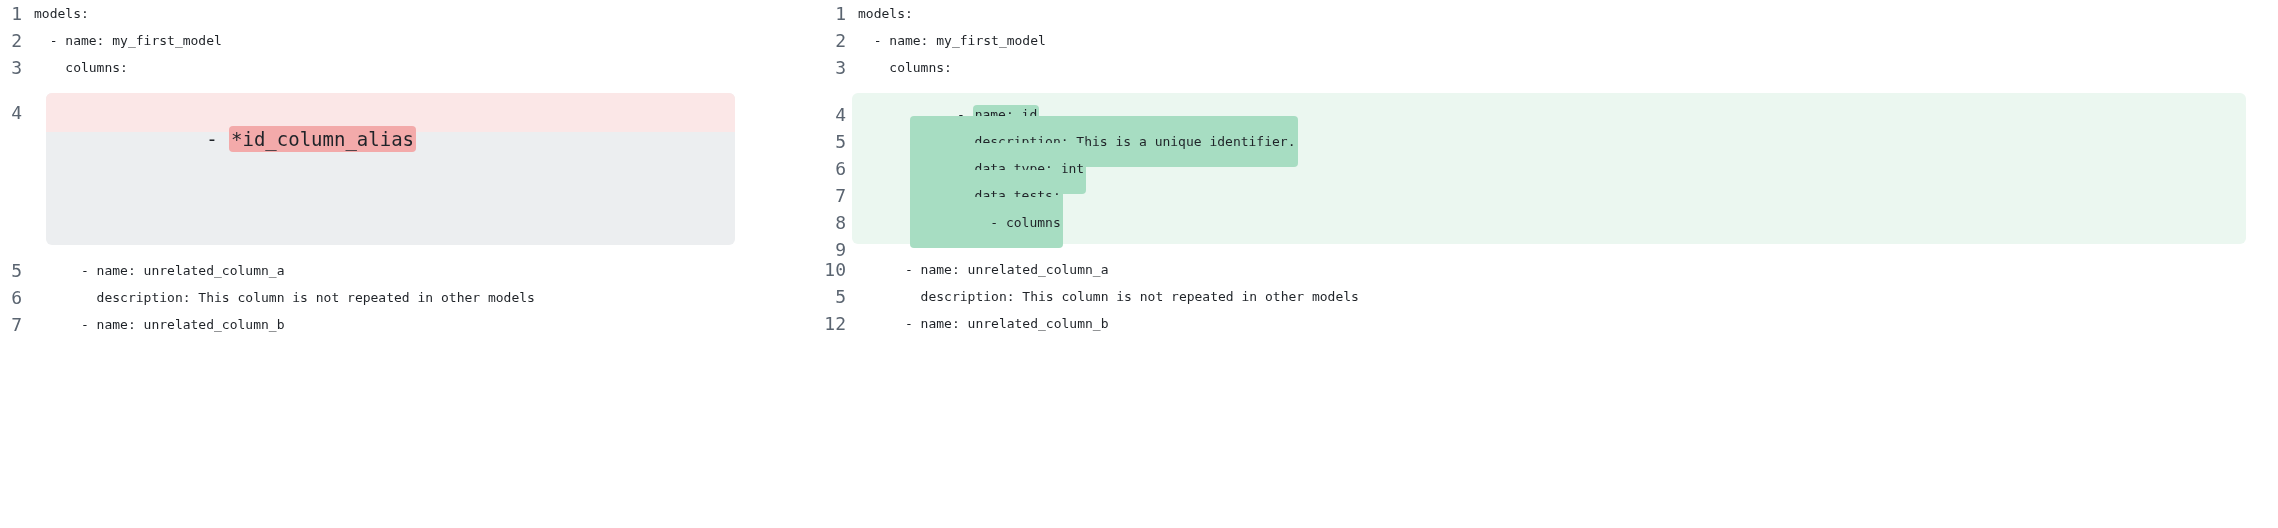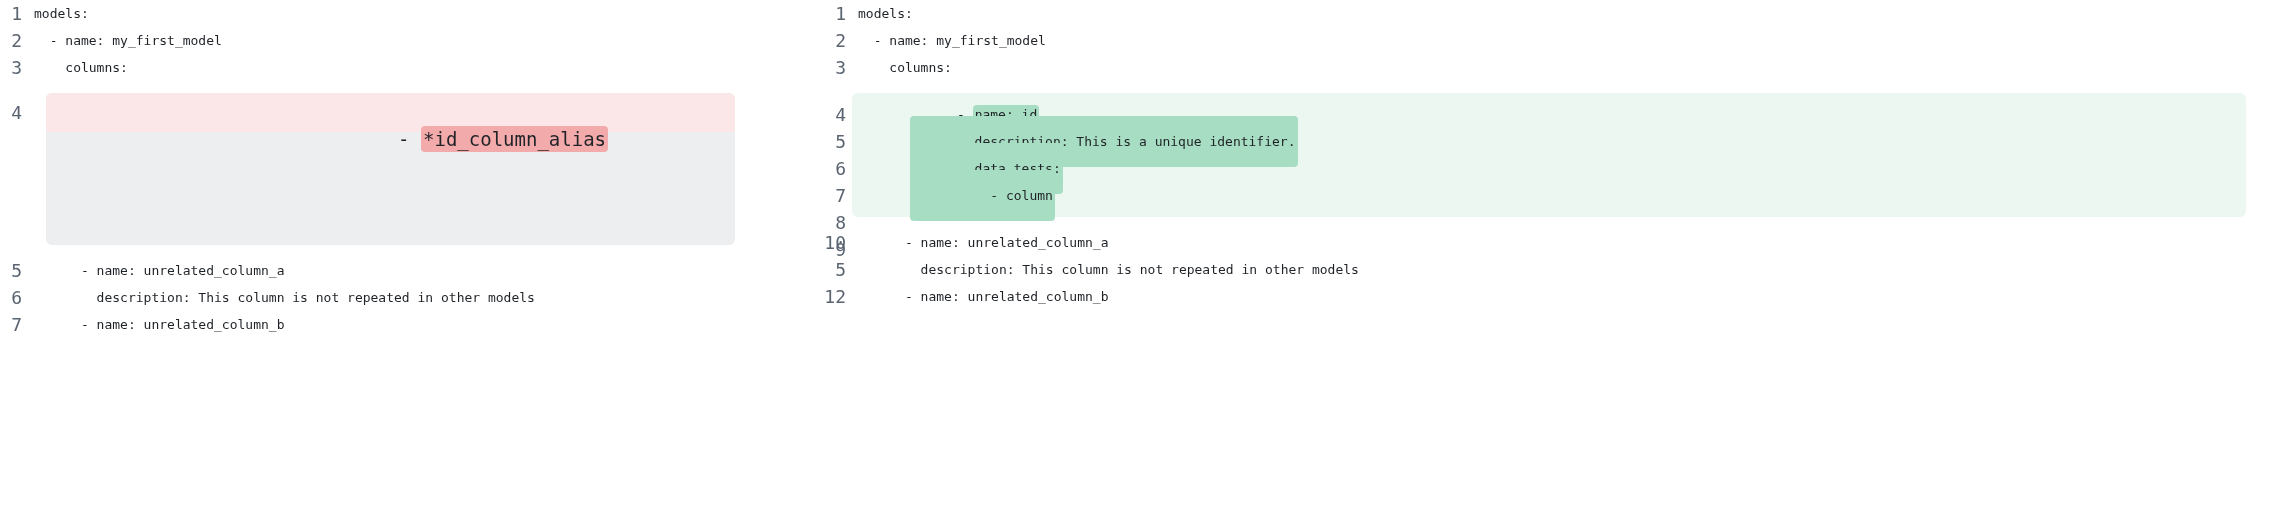--- a/index.html
+++ b/index.html
@@ -165,21 +165,21 @@
       <span class="code">    columns:</span>
     </div>
 
     <div class="gap-row"></div>
 
     <div class="block-wrap">
       <div class="left-block">
         <div class="band-removed"></div>
       </div>
       <span class="gutter-abs" style="top:6px;">4</span>
-      <div class="blk-line" style="top:6px; padding-left:46px;text-align:center;">
+      <div class="blk-line" style="top:6px; padding-left:46px;">
         <span>      - </span><span class="tok-removed">*id_column_alias</span>
       </div>
     </div>
 
     <div class="gap-row"></div>
 
     <div class="code-line">
       <span class="ln">5</span>
       <span class="code">      - name: unrelated_column_a</span>
     </div>
@@ -216,30 +216,34 @@
         <div class="code-line">
           <span class="ln" style="visibility:hidden">4</span>
           <span class="code"><span>      - </span><span class="tok-added">name: id</span></span>
         </div>
 
         <div class="code-line">
           <span class="ln" style="visibility:hidden">5</span>
           <span class="code"><span class="added-fill">        description: This is a unique identifier.</span></span>
         </div>
 
+        <div class="code-line">
+          <span class="ln" style="visibility:hidden">6</span>
+          <span class="code"><span class="added-fill">        data_type: int</span></span>
+        </div>
 
         <div class="code-line">
           <span class="ln" style="visibility:hidden">7</span>
           <span class="code"><span class="added-fill">        data_tests:</span></span>
         </div>
 
 
         <div class="code-line">
           <span class="ln" style="visibility:hidden">9</span>
-          <span class="code"><span class="added-fill">          - column</span></span>
+          <span class="code"><span class="added-fill">          - columns</span></span>
         </div>
 
       </div>
 
       <span class="gutter-abs" style="top:8px;">4</span>
       <span class="gutter-abs" style="top:35px;">5</span>
       <span class="gutter-abs" style="top:62px;">6</span>
       <span class="gutter-abs" style="top:89px;">7</span>
       <span class="gutter-abs" style="top:116px;">8</span>
       <span class="gutter-abs" style="top:143px;">9</span>

